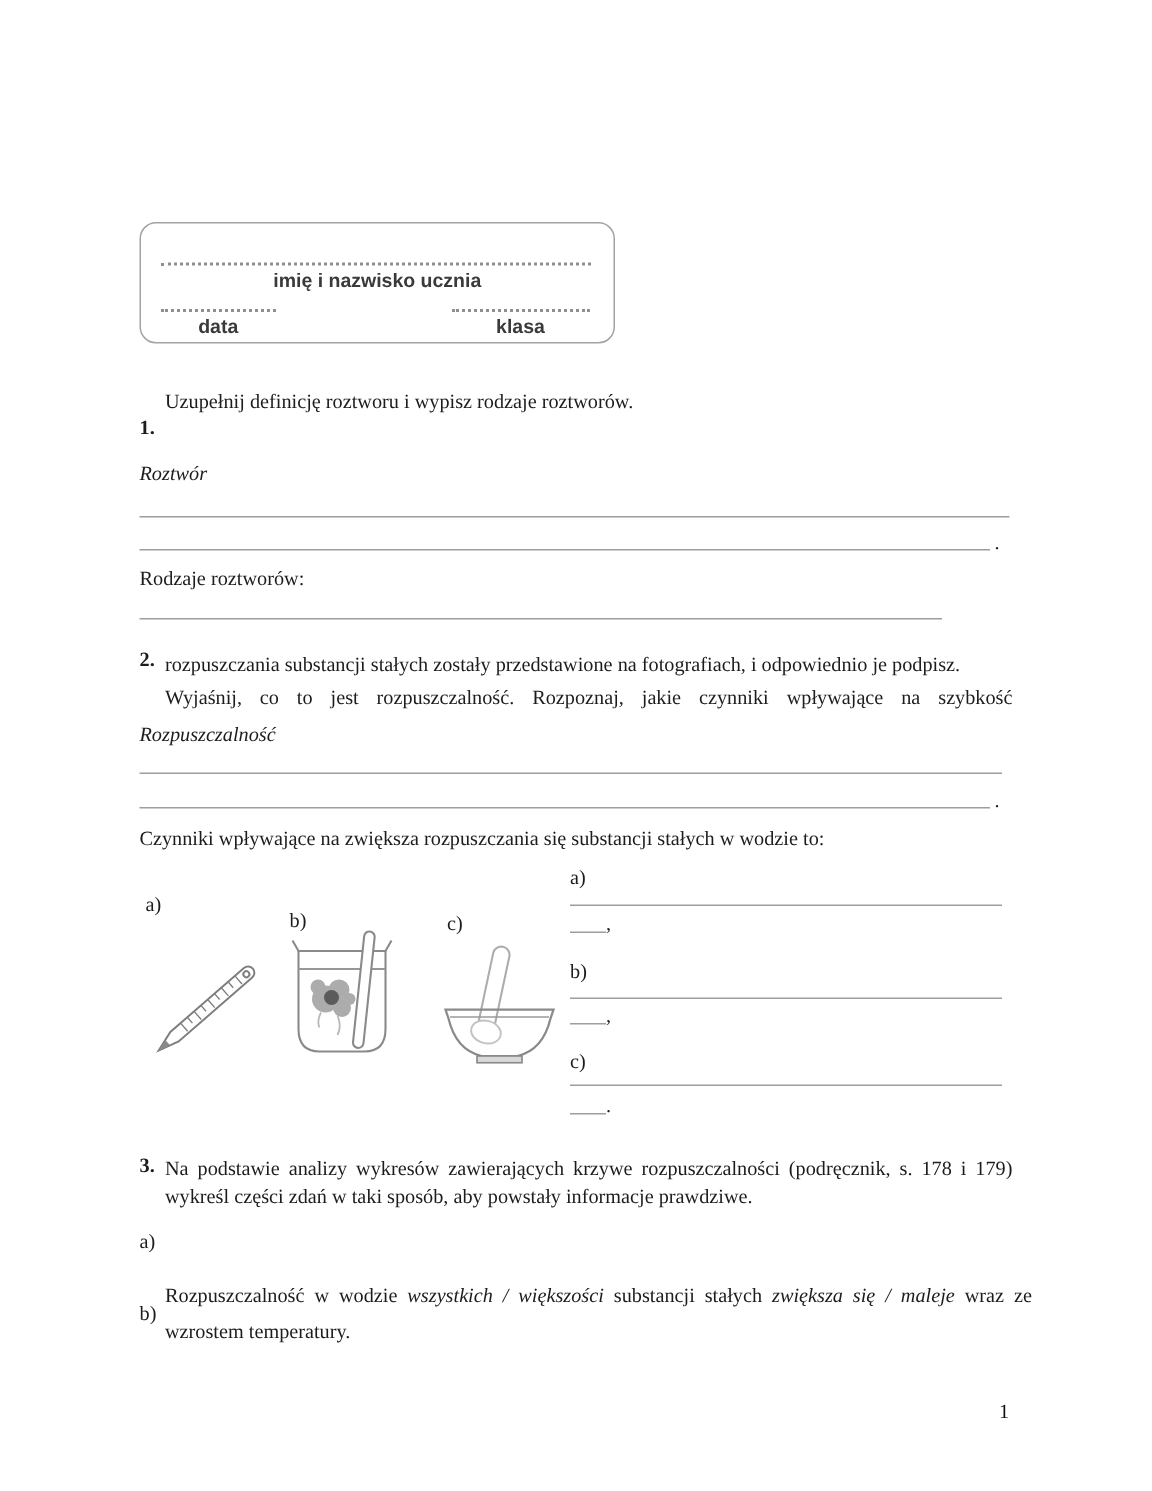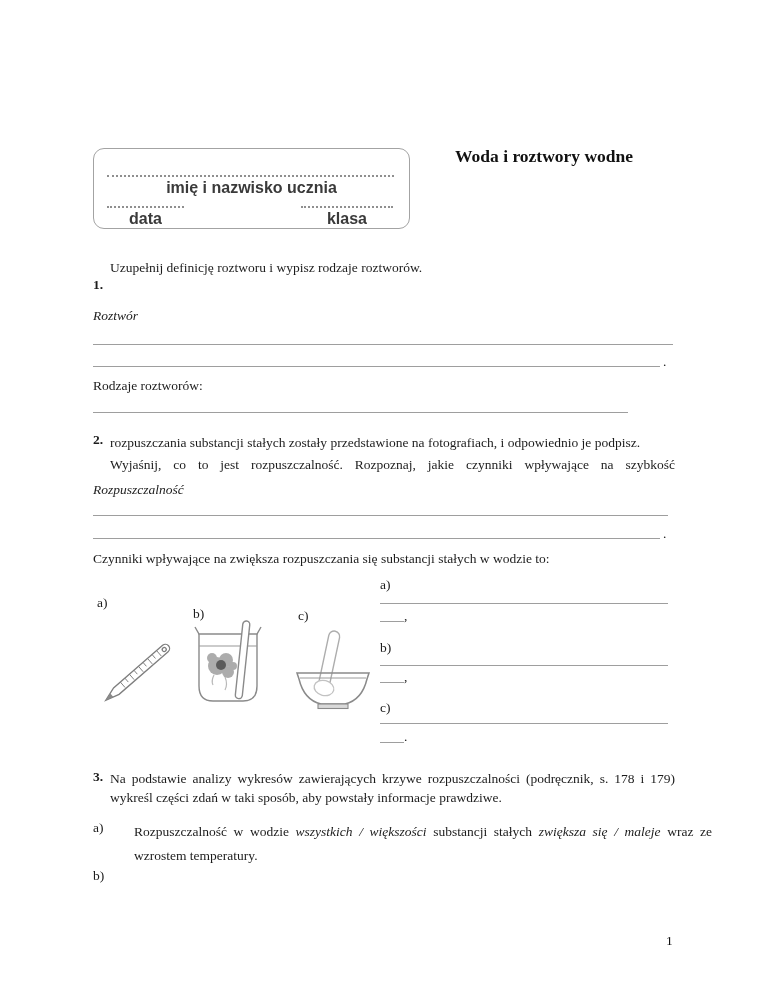--- a/index.html
+++ b/index.html
@@ -11,21 +11,21 @@
   
   .namebox{
     position:absolute;left:93px;top:148px;width:315px;height:79px;
     border:1.5px solid #a3a3a3;border-radius:11px;background:#fff;
     font-family:"Liberation Sans","DejaVu Sans",sans-serif;
   }
   .dots{position:absolute;height:0;border-bottom:2px dotted #8f8f8f;}
   .dots-top{left:13px;right:15px;top:26px;}
   .dots-left{left:13px;width:77px;top:57px;}
   .dots-right{right:16px;width:92px;top:57px;}
-  .nb-label{position:absolute;font-weight:bold;font-size:16px;color:#3a3a3a;text-align:center;}
+  .nb-label{position:absolute;font-weight:bold;font-size:13px;color:#3a3a3a;text-align:center;}
   .nb-name{left:0;right:0;top:30px;}
   .nb-data{left:13px;width:77px;top:61px;}
   .nb-klasa{right:16px;width:92px;top:61px;}
   
   .title{position:absolute;left:455px;top:146px;margin:0;font-size:17.5px;font-weight:bold;color:#111;}
   
   .qnum{position:absolute;font-weight:bold;}
   .inum{position:absolute;}
   .ptext{position:absolute;width:565px;}
   .pline{line-height:19px;}
@@ -56,21 +56,20 @@
 
   <div class="namebox">
     <div class="dots dots-top"></div>
     <div class="nb-label nb-name">imię i nazwisko ucznia</div>
     <div class="dots dots-left"></div>
     <div class="dots dots-right"></div>
     <div class="nb-label nb-data">data</div>
     <div class="nb-label nb-klasa">klasa</div>
   </div>
 
-  <h1 class="title">Woda i roztwory wodne</h1>
 
   <span class="qnum" style="left:93px;top:277px;">1.</span>
   <div class="plain nw" style="left:110px;top:260px;">Uzupełnij definicję roztworu i wypisz rodzaje roztworów.</div>
 
   <div class="term" style="left:93px;top:308px;font-style:italic;">Roztwór</div>
 
   <div class="wline" style="left:93px;top:344px;width:580px;"></div>
   <div class="wline" style="left:93px;top:366px;width:567px;"></div>
   <span class="punct" style="left:663px;top:354px;">.</span>
 
@@ -152,20 +151,20 @@
     <span class="sline"></span><span class="spunct">.</span>
   </div>
 
   <span class="qnum" style="left:93px;top:769px;">3.</span>
   <div class="ptext" style="left:110px;top:769px;">
     <div class="pline jfull">Na podstawie analizy wykresów zawierających krzywe rozpuszczalności (podręcznik, s. 178 i 179)</div>
     <div class="pline nw">wykreśl części zdań w taki sposób, aby powstały informacje prawdziwe.</div>
   </div>
 
   <span class="inum" style="left:93px;top:820px;">a)</span>
-  <div class="itext" style="top:820px;margin-left:24px;">
+  <div class="itext" style="top:852px;">
     <span>Rozpuszczalność w wodzie </span><em>wszystkich / większości</em><span> substancji stałych </span><em>zwiększa się / maleje</em><span> wraz ze wzrostem temperatury.</span>
   </div>
 
   <span class="inum" style="left:93px;top:868px;">b)</span>
 
   <div class="pagenum">1</div>
 </div>
 
 </body></html>

